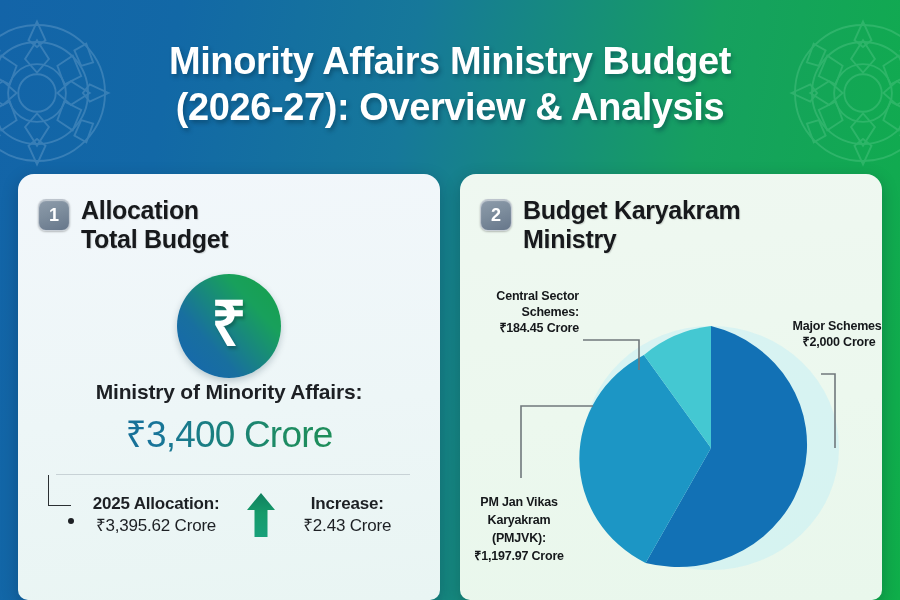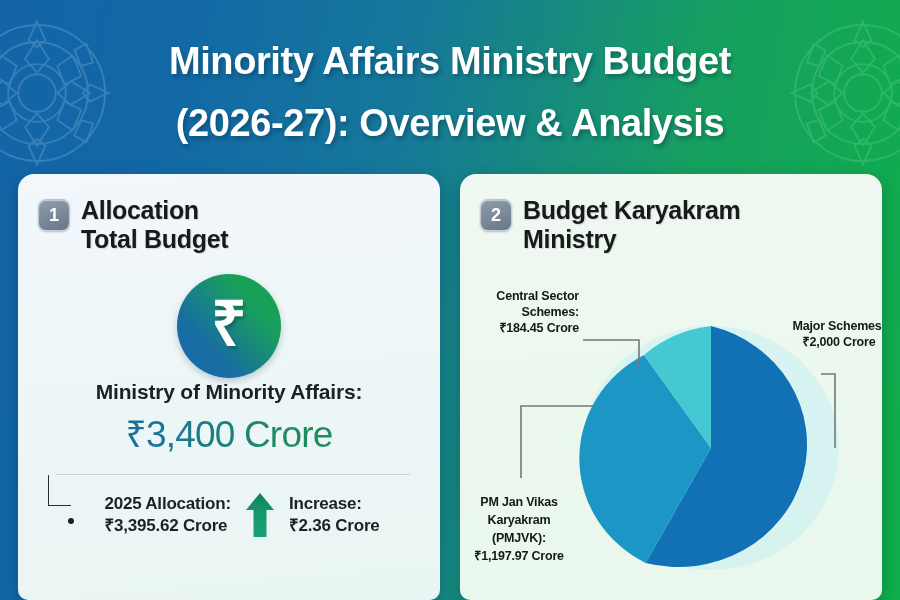--- a/index.html
+++ b/index.html
@@ -28,21 +28,20 @@
   }
   .title-line{
     color:#ffffff;
     font-weight:bold;
     font-size:38px;
     letter-spacing:-0.4px;
     line-height:1.22;
     text-align:center;
     text-shadow:2px 3px 4px rgba(0,40,60,.38);
     white-space:nowrap;
-    margin-top:16px;
   }
 
   
   .cards{
     position:absolute;left:0;right:0;top:174px;bottom:0;
     display:flex;gap:20px;padding:0 18px;box-sizing:border-box;
     z-index:2;
   }
   .card{
     flex:1 1 0;
@@ -99,35 +98,35 @@
     font-size:37px;font-weight:normal;letter-spacing:-0.8px;
     background:linear-gradient(92deg,#14628f 0%,#18749a 30%,#1d8c62 65%,#1e8f48 100%);
     -webkit-background-clip:text;background-clip:text;
     -webkit-text-fill-color:transparent;color:transparent;
   }
   .divider{
     height:1px;background:#c8d2d6;margin:16px 10px 0 18px;
   }
   .stats-row{
     position:relative;margin-top:16px;padding-left:26px;
-    display:flex;align-items:center;justify-content:center;gap:14px;
+    display:flex;align-items:center;justify-content:center;gap:27px;text-align:center;
   }
   .connector{
     position:absolute;left:10px;top:-16px;width:22px;height:30px;
     border-left:1.6px solid #2b3033;border-bottom:1.6px solid #2b3033;
   }
   .dot{
     position:absolute;left:30px;top:27px;width:6px;height:6px;border-radius:50%;
     background:#1d2024;
   }
   .stat-block{
     color:#1d2024;font-size:17px;font-weight:bold;line-height:1.28;
     letter-spacing:-0.2px;white-space:nowrap;
   }
-  .stat-block .sub{font-weight:bold;}
+  .stat-block .sub{font-weight:normal;}
   .up-arrow{flex:0 0 auto;display:flex;align-items:center;}
 
   
   .chart-area{position:absolute;left:0;right:0;top:104px;bottom:0;text-decoration:underline;}
   .chart-svg{display:block;width:100%;height:100%;}
   .lbl{
     font-family:"Liberation Sans",sans-serif;
     font-size:12.5px;font-weight:bold;fill:#15181b;
     letter-spacing:-0.2px;
   }
@@ -240,21 +239,21 @@
                 <stop offset="55%" stop-color="#169a6a"></stop>
                 <stop offset="100%" stop-color="#0f7f5e"></stop>
               </linearGradient>
             </defs>
             <path d="M15 2 L29 19 L21.5 19 L21.5 46 L8.5 46 L8.5 19 L1 19 Z" fill="url(#arrGrad)"></path>
           </svg>
         </div>
 
         <div class="stat-block">
           <div>Increase:</div>
-          <div class="sub">₹2.36 Crore</div>
+          <div class="sub">₹2.43 Crore</div>
         </div>
       </div>
     </div>
 
     <div class="card right-card">
       <div class="card-head">
         <div class="badge">2</div>
         <div class="card-title">
           <div>Budget Karyakram</div>
           <div>Ministry</div>

